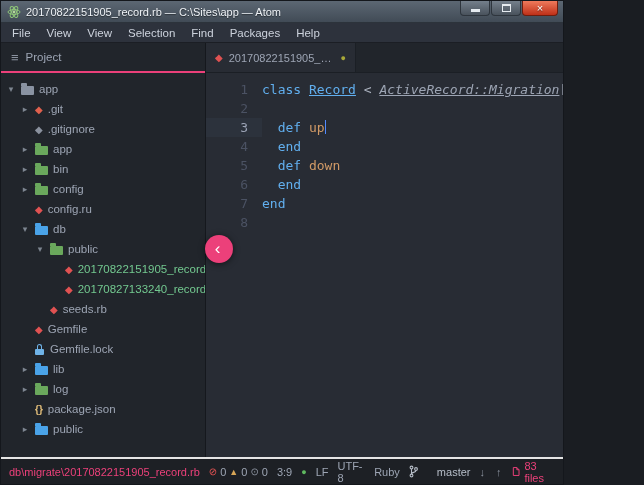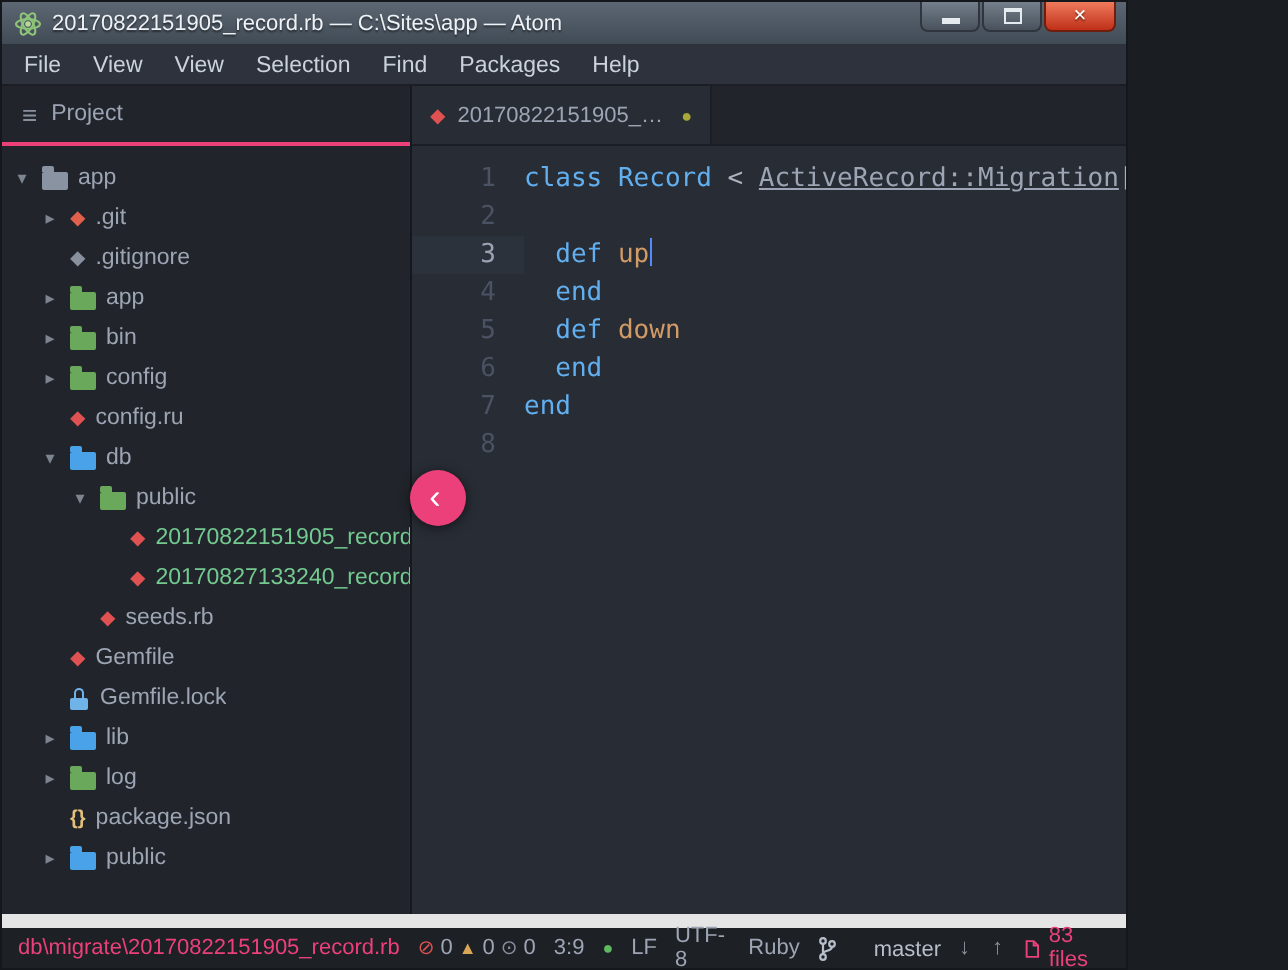--- a/index.html
+++ b/index.html
@@ -83,28 +83,28 @@
   .tab-title { overflow: hidden; white-space: nowrap; text-overflow: ellipsis; flex: 1; }
   .mod-dot { color: var(--modified-olive); font-size: 9px; flex: 0 0 auto; }
   .editor-body { flex: 1 1 auto; display: flex; padding-top: 7px;
     font-family: "DejaVu Sans Mono", monospace; font-size: 13px; line-height: 19px; }
   .gutter { width: 56px; flex: 0 0 56px; color: #4b5263; text-align: right; }
   .ln { display: block; height: 19px; padding-right: 14px; }
   .ln.active { background: #2c323c; color: #9aa2b4; }
   .code { flex: 1; color: var(--code-default); overflow: hidden; }
   .code-line { height: 19px; white-space: pre; }
   .kw   { color: var(--kw-blue); }
-  .type { color: var(--kw-blue); }
-  .link { color: var(--link-gray); text-decoration: underline; }
+  .type { color: var(--kw-blue); text-decoration: underline; }
+  .link { color: var(--link-gray); text-decoration: underline; font-style: italic; }
   .op   { color: var(--code-default); }
   .num  { color: var(--num-orange); }
   .fn   { color: var(--fn-orange); }
   .cursor { display: inline-block; width: 1px; height: 14px; background: #528bff; vertical-align: -2px; }
   
-  .statusbar { height: 27px; flex: 0 0 27px; background: #1d2025; border-top: 7px solid #e5e5e5;
+  .statusbar { height: 27px; flex: 0 0 27px; background: #1d2025; border-top: 2px solid #e5e5e5;
     display: flex; align-items: center; padding: 0 8px; font-size: 11px; color: #9da5b4; gap: 9px; }
   .file-path { color: var(--accent); white-space: nowrap; }
   .diag { display: flex; align-items: center; gap: 3px; }
   .diag .err  { color: var(--err-red); font-size: 10px; }
   .diag .warn { color: var(--warn-orange); font-size: 9px; }
   .diag .info { color: #8a919e; font-size: 10px; }
   .sb-right { margin-left: auto; display: flex; align-items: center; gap: 9px; }
   .ok-dot { color: var(--ok-green); font-size: 9px; }
   .branch { display: flex; align-items: flex-end; gap: 19px; color: #b7bec9; }
   .arrows { color: #8a919e; letter-spacing: 2px; }

